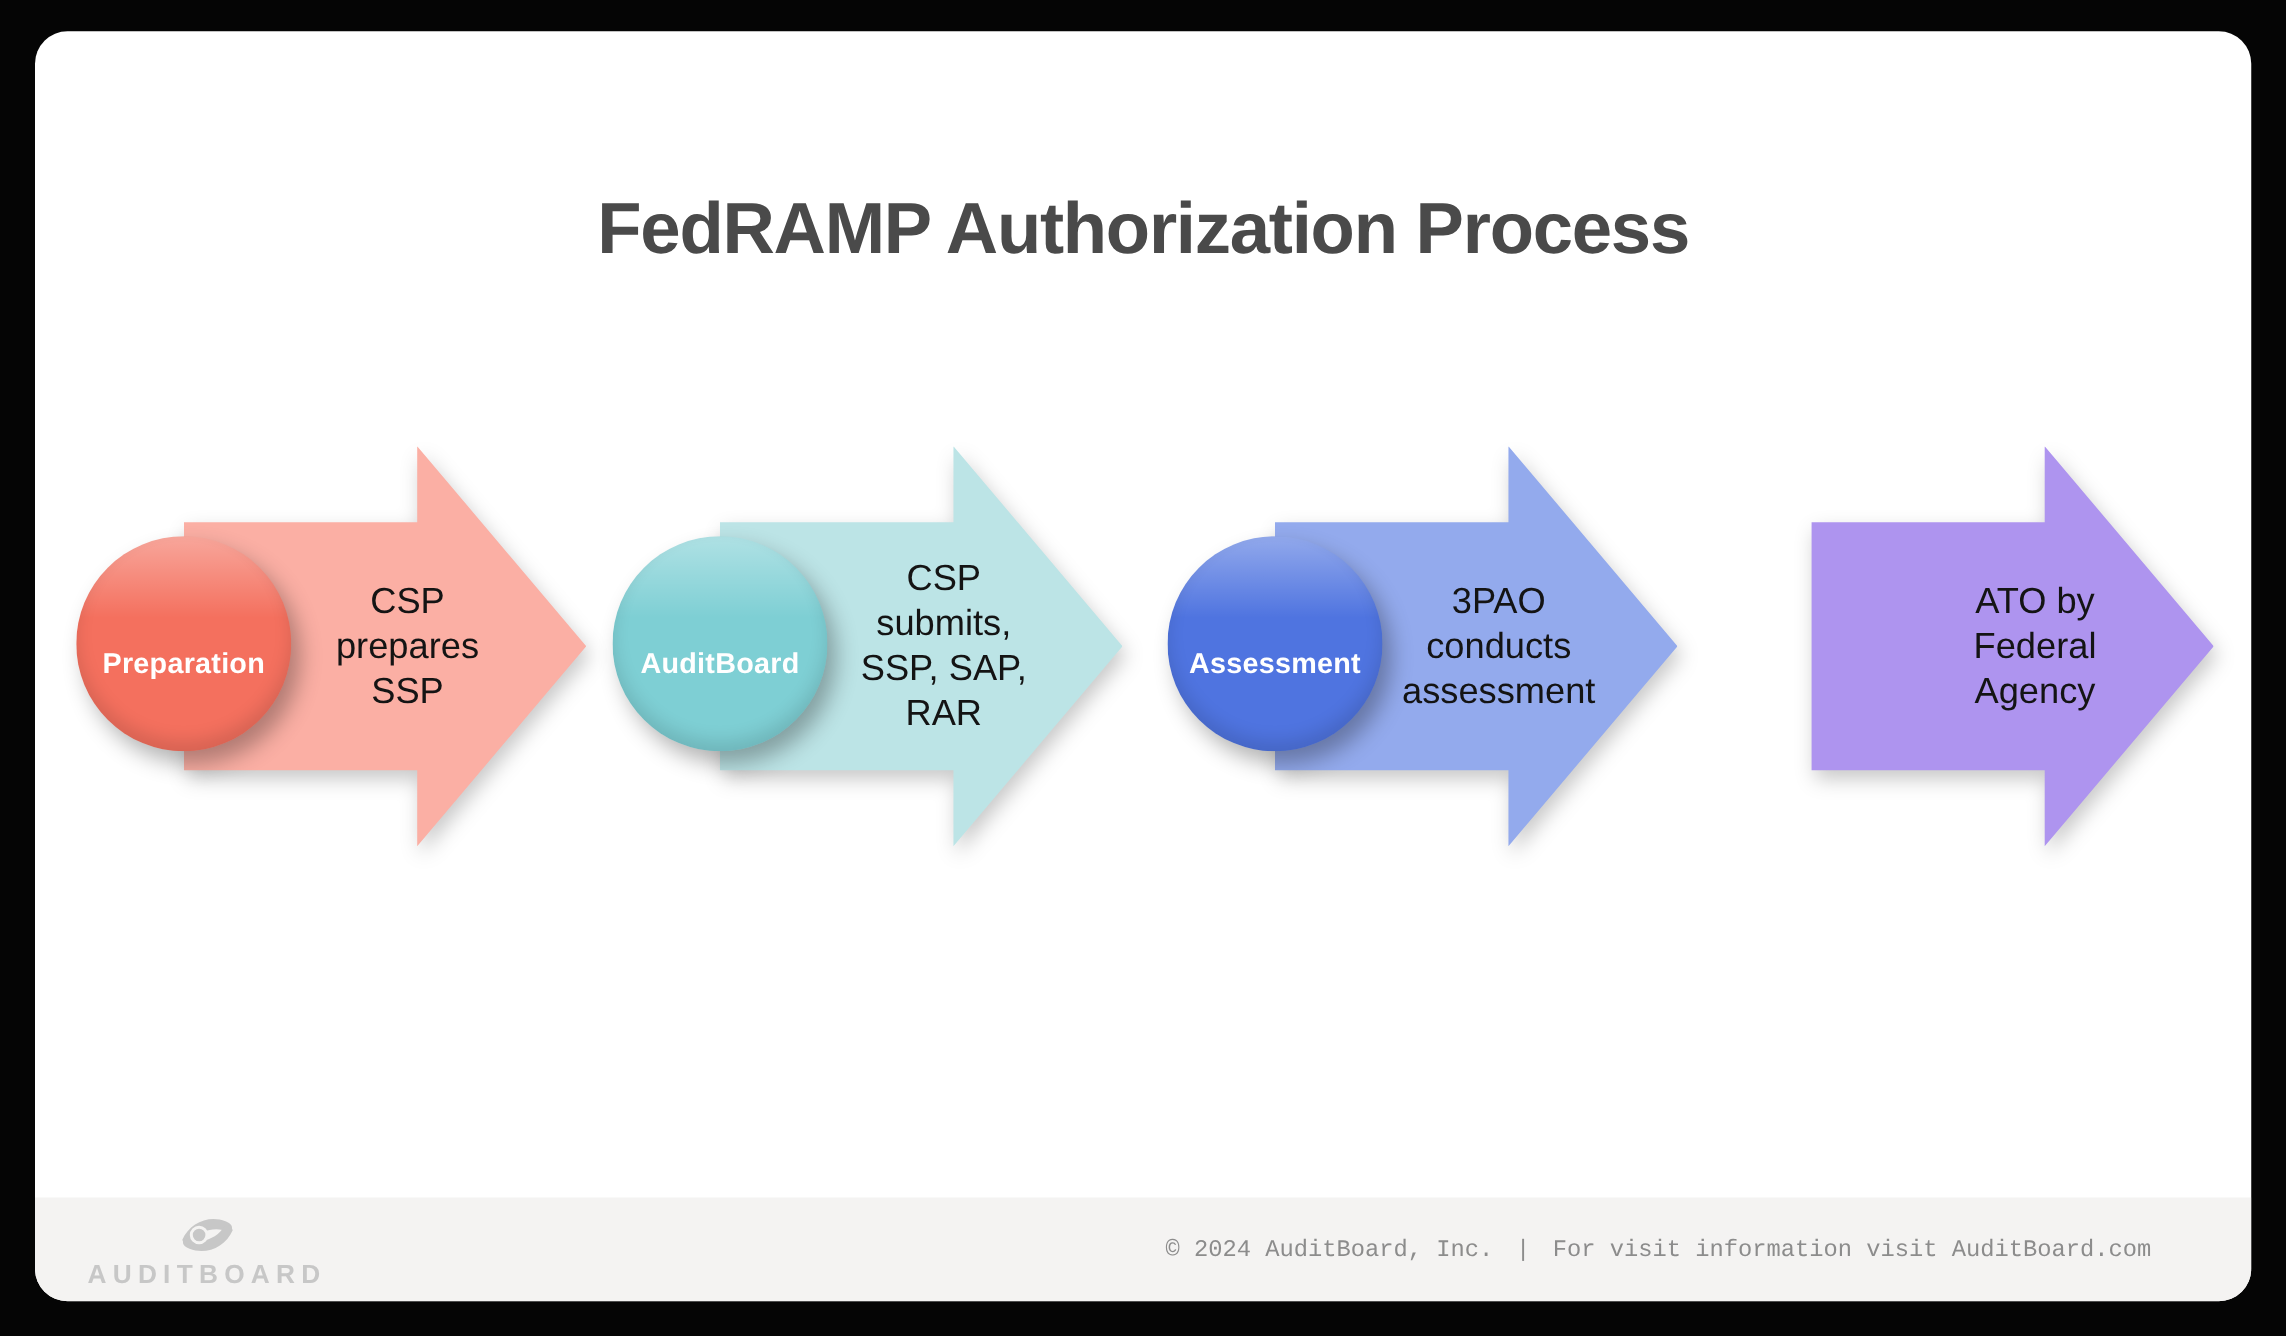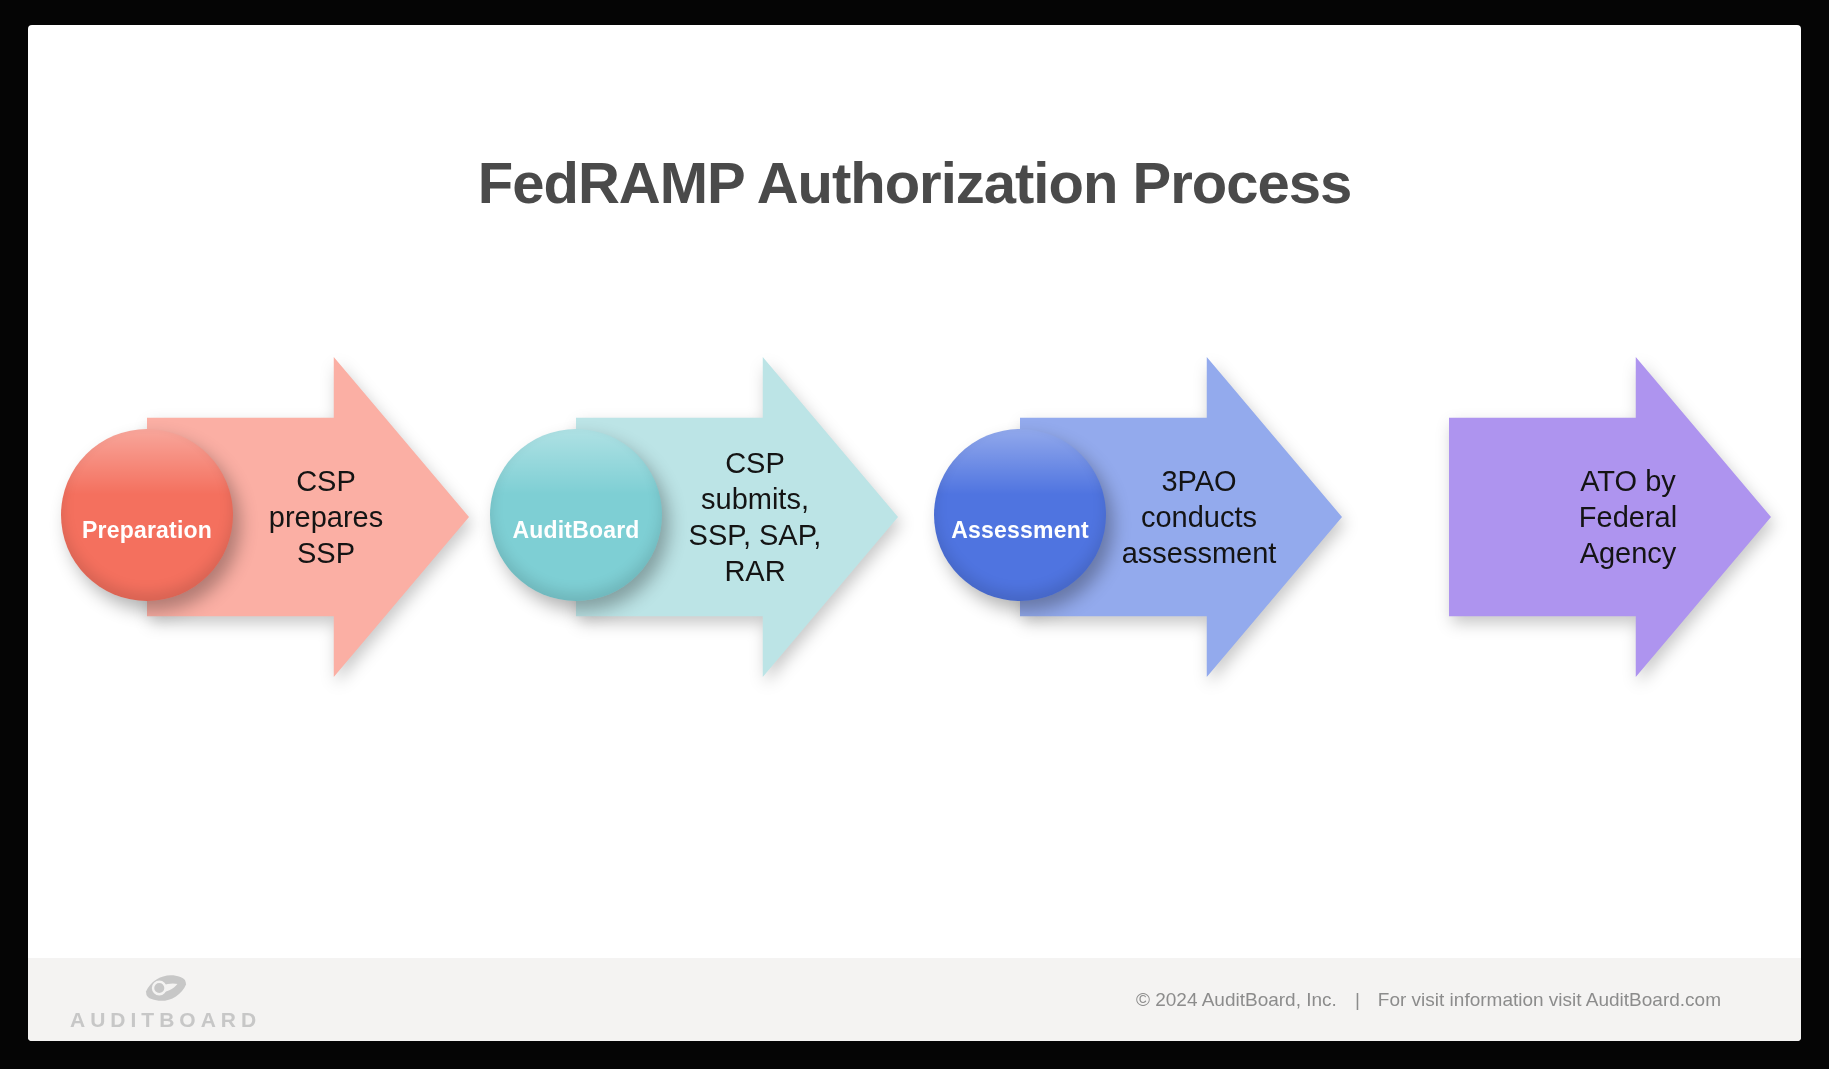--- a/index.html
+++ b/index.html
@@ -8,21 +8,21 @@
     background: var(--page-bg, #050505);
     font-family: "Liberation Sans", sans-serif;
     overflow: hidden;
   }
   .stage { position: relative; width: 1829px; height: 1069px; }
 
   .card {
     position: absolute; left: 28px; top: 25px;
     width: 1773px; height: 1016px;
     background: var(--card-bg, #ffffff);
-    border-radius: 4px;
+    border-radius: 26px;
     overflow: hidden;
   }
 
   .title {
     position: absolute; top: 124px; left: 0;
     width: 100%; text-align: center;
     font-size: 58px; font-weight: bold;
     letter-spacing: -1px;
     color: var(--title-text, #4a4a4a);
   }
@@ -90,20 +90,21 @@
   .brand { display: flex; align-items: center; gap: 0; flex-direction: column; }
   .brand-name {
     font-size: 21px; font-weight: bold;
     letter-spacing: 5px;
     color: var(--logo-gray, #c7c7c7);
   }
   .footer-meta {
     display: flex; align-items: center; gap: 18px;
     font-size: 19px;
     color: var(--footer-text, #8c8c8c);
+    font-family: Liberation Mono, monospace;
   }
 </style>
 </head>
 <body>
 
 <div class="stage">
   <div class="card">
 
     <div class="title">FedRAMP Authorization Process</div>
 

